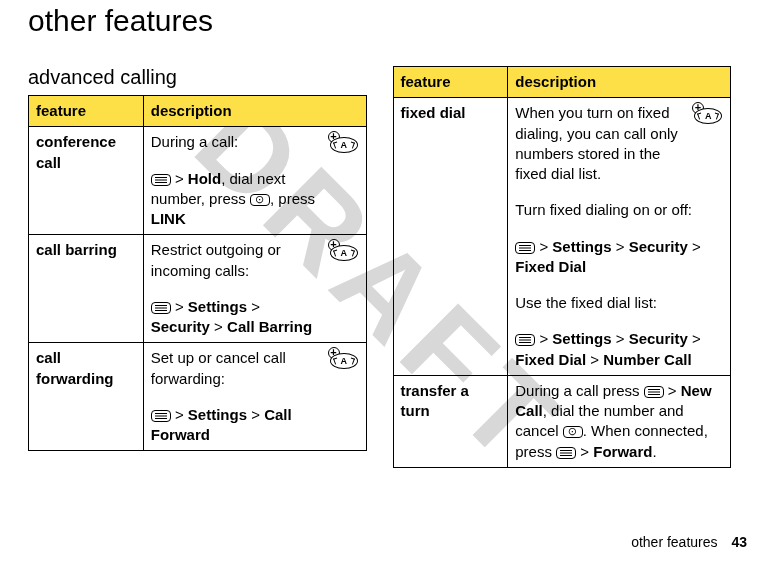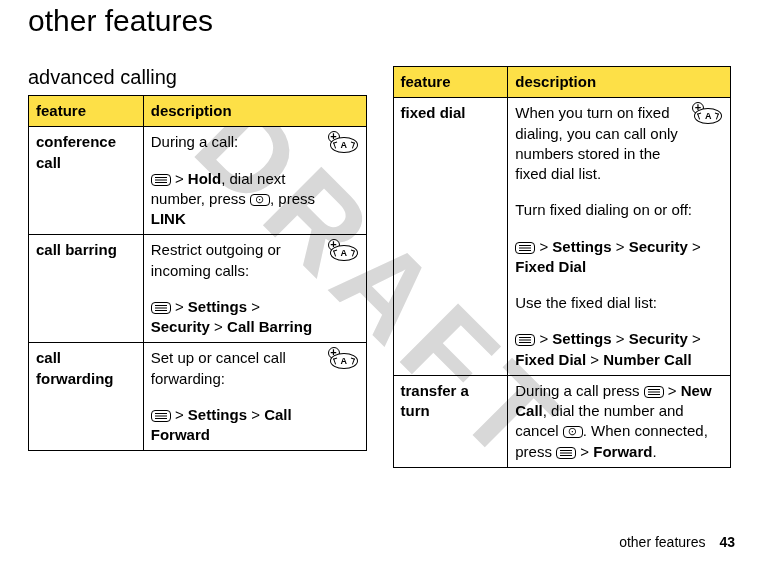--- a/index.html
+++ b/index.html
@@ -41,21 +41,21 @@
     position: absolute; width: 28px; height: 16px; border: 1.8px solid #000; border-radius: 50%;
     top: 5px; left: 0; background: #fff;
   }
   .badge .oval::after { content: "A"; font-size: 9px; font-weight: 700; position: absolute; top: 1px; left: 10px; }
   .badge .oval .sig-l { position:absolute; left:3px; top:4px; width:4px; height:6px; border-left:1px solid #000; border-top:1px solid #000; transform: rotate(-20deg);}
   .badge .oval .sig-r { position:absolute; right:3px; top:4px; width:4px; height:6px; border-right:1px solid #000; border-top:1px solid #000; transform: rotate(20deg);}
   .badge .plus {
     position: absolute; width: 12px; height: 12px; border: 1.8px solid #000; border-radius: 50%;
     background: #fff; top: -1px; left: -2px; text-align: center; line-height: 9px; font-size: 11px; font-weight: 900;
   }
-  .footer { position: absolute; bottom: 16px; right: 24px; font-size: 14px; }
+  .footer { position: absolute; bottom: 16px; right: 12px; font-size: 14px; }
   .footer .pn { font-weight: 700; margin-left: 10px; }
   .step { margin-top: 16px; }
 </style>
 </head>
 <body>
 
 <div class="watermark">DRAFT</div>
 
 <div class="content">
   <h1 class="page-title">other features</h1>

